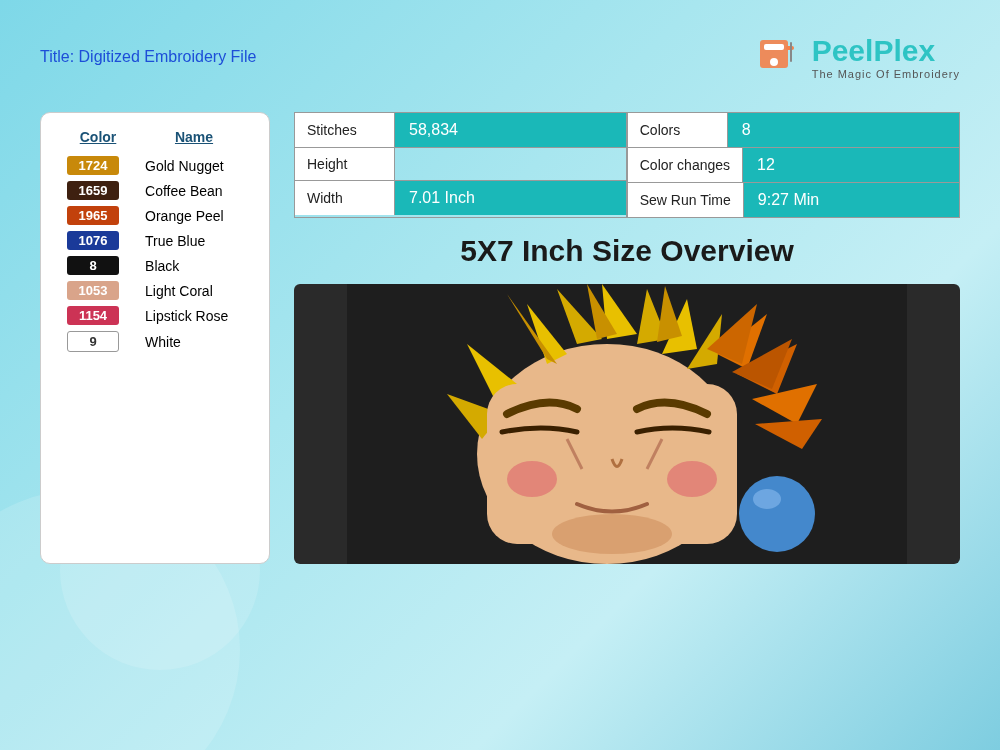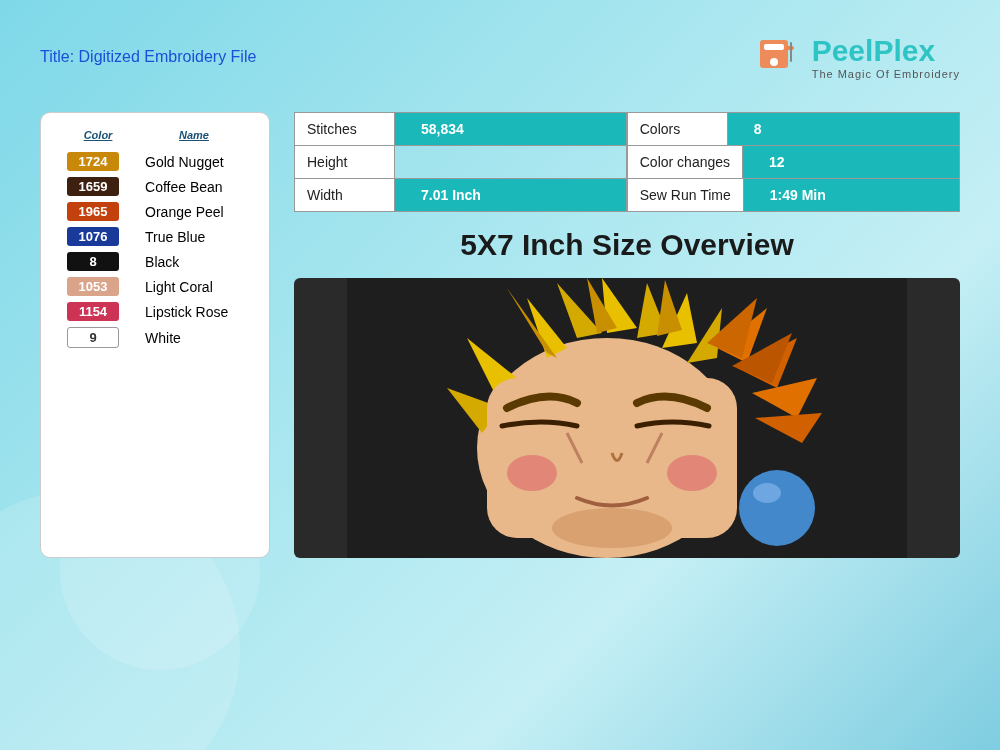--- a/index.html
+++ b/index.html
@@ -86,26 +86,25 @@
       border-radius: 10px;
       padding: 16px 18px;
       min-width: 230px;
       flex-shrink: 0;
     }
     .color-table-card table {
       width: 100%;
       border-collapse: collapse;
     }
     .color-table-card th {
-      font-size: 11px;
+      font-size: 14px;
       font-weight: 700;
       color: #1a5276;
       text-decoration: underline;
       padding-bottom: 8px;
-      font-style: italic;
     }
     .color-table-card td {
       padding: 3px 8px;
       font-size: 14px;
       vertical-align: middle;
     }
     .color-swatch {
       display: inline-block;
       padding: 2px 8px;
       border-radius: 3px;
@@ -150,23 +149,23 @@
       font-size: 14px;
       font-weight: 500;
       color: #222;
       border-right: 1.5px solid #999;
       min-width: 100px;
       display: flex;
       align-items: center;
     }
     .stats-value {
       background: #1ab8b8;
-      padding: 8px 26px;
-      font-size: 14px;
-      font-weight: 700;
+      padding: 8px 14px;
+      font-size: 16px;
+      font-weight: 400;
       color: white;
       flex: 1;
       display: flex;
       align-items: center;
     }
     .stats-divider {
       width: 1.5px;
       background: #999;
     }
 
@@ -297,21 +296,21 @@
             <div class="stats-row">
               <div class="stats-label">Colors</div>
               <div class="stats-value">8</div>
             </div>
             <div class="stats-row">
               <div class="stats-label">Color changes</div>
               <div class="stats-value">12</div>
             </div>
             <div class="stats-row" style="border-bottom: none;">
               <div class="stats-label">Sew Run Time</div>
-              <div class="stats-value">1:49 Min</div>
+              <div class="stats-value">9:27 Min</div>
             </div>
           </div>
       </div>
 
       <div class="size-title">5X7 Inch Size Overview</div>
 
       <div class="embroidery-image">
         <svg viewBox="0 0 560 280" xmlns="http://www.w3.org/2000/svg">
 
           <rect width="560" height="280" fill="#1e1e1e"></rect>

